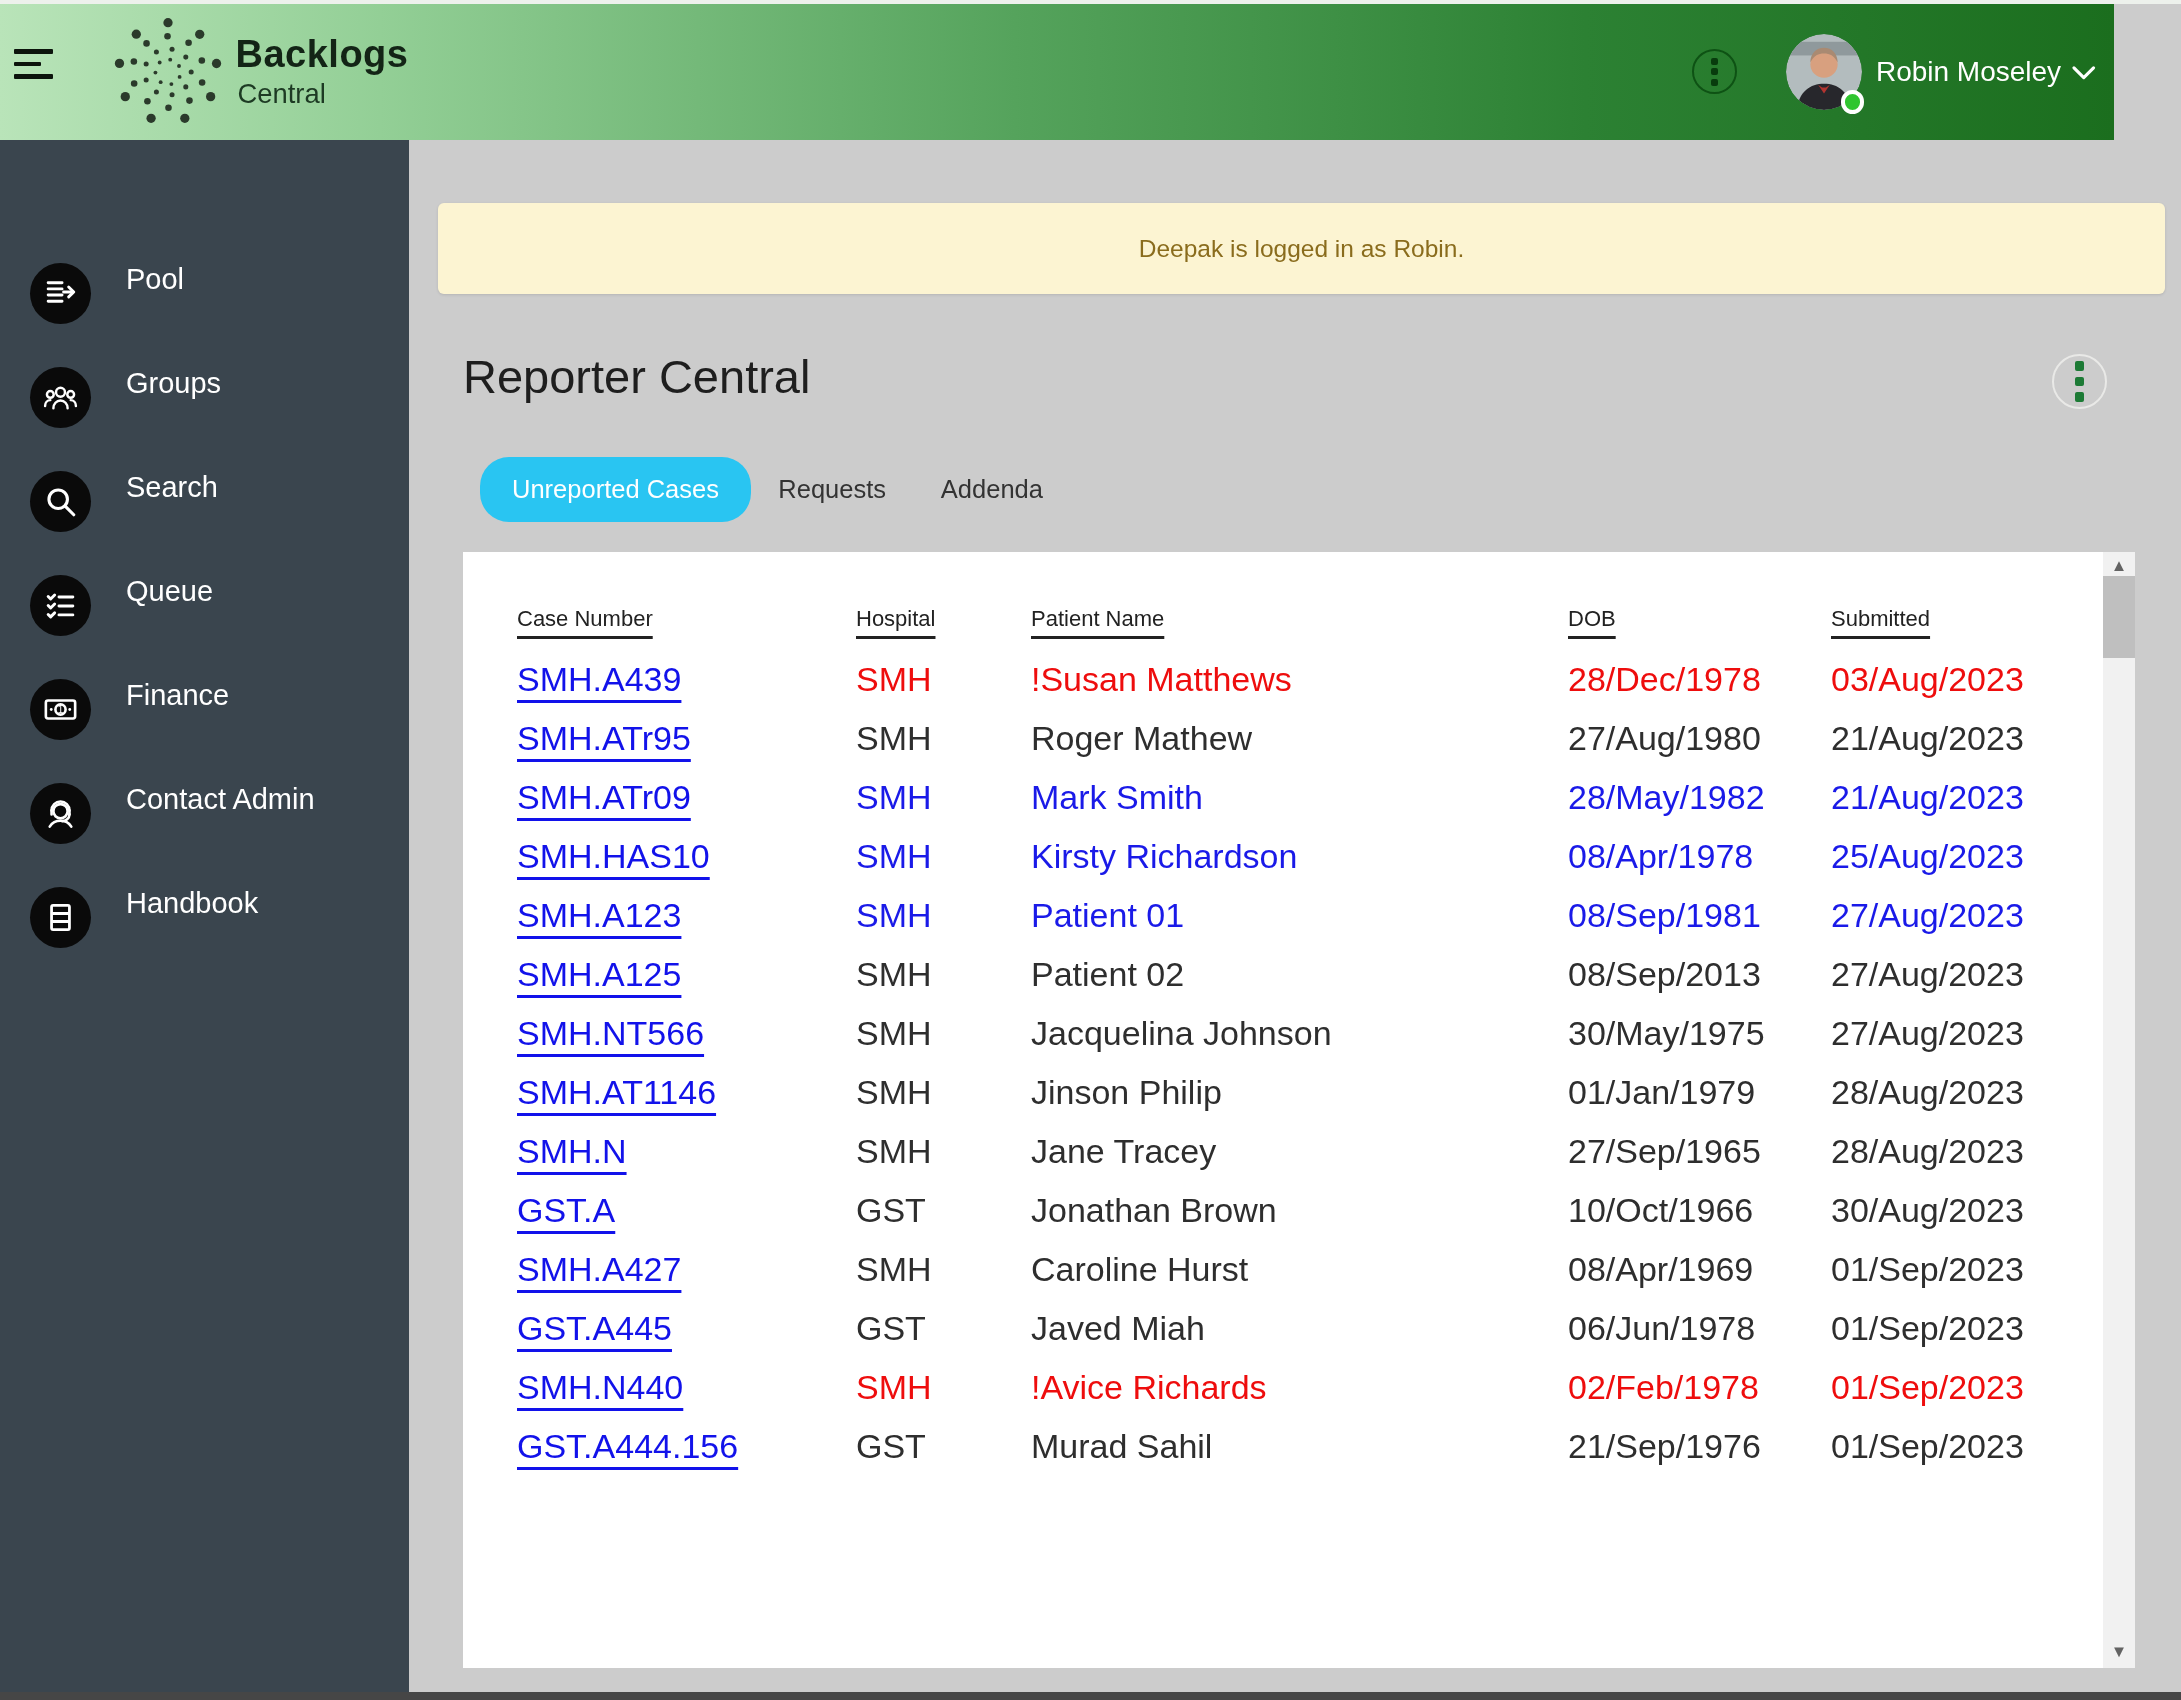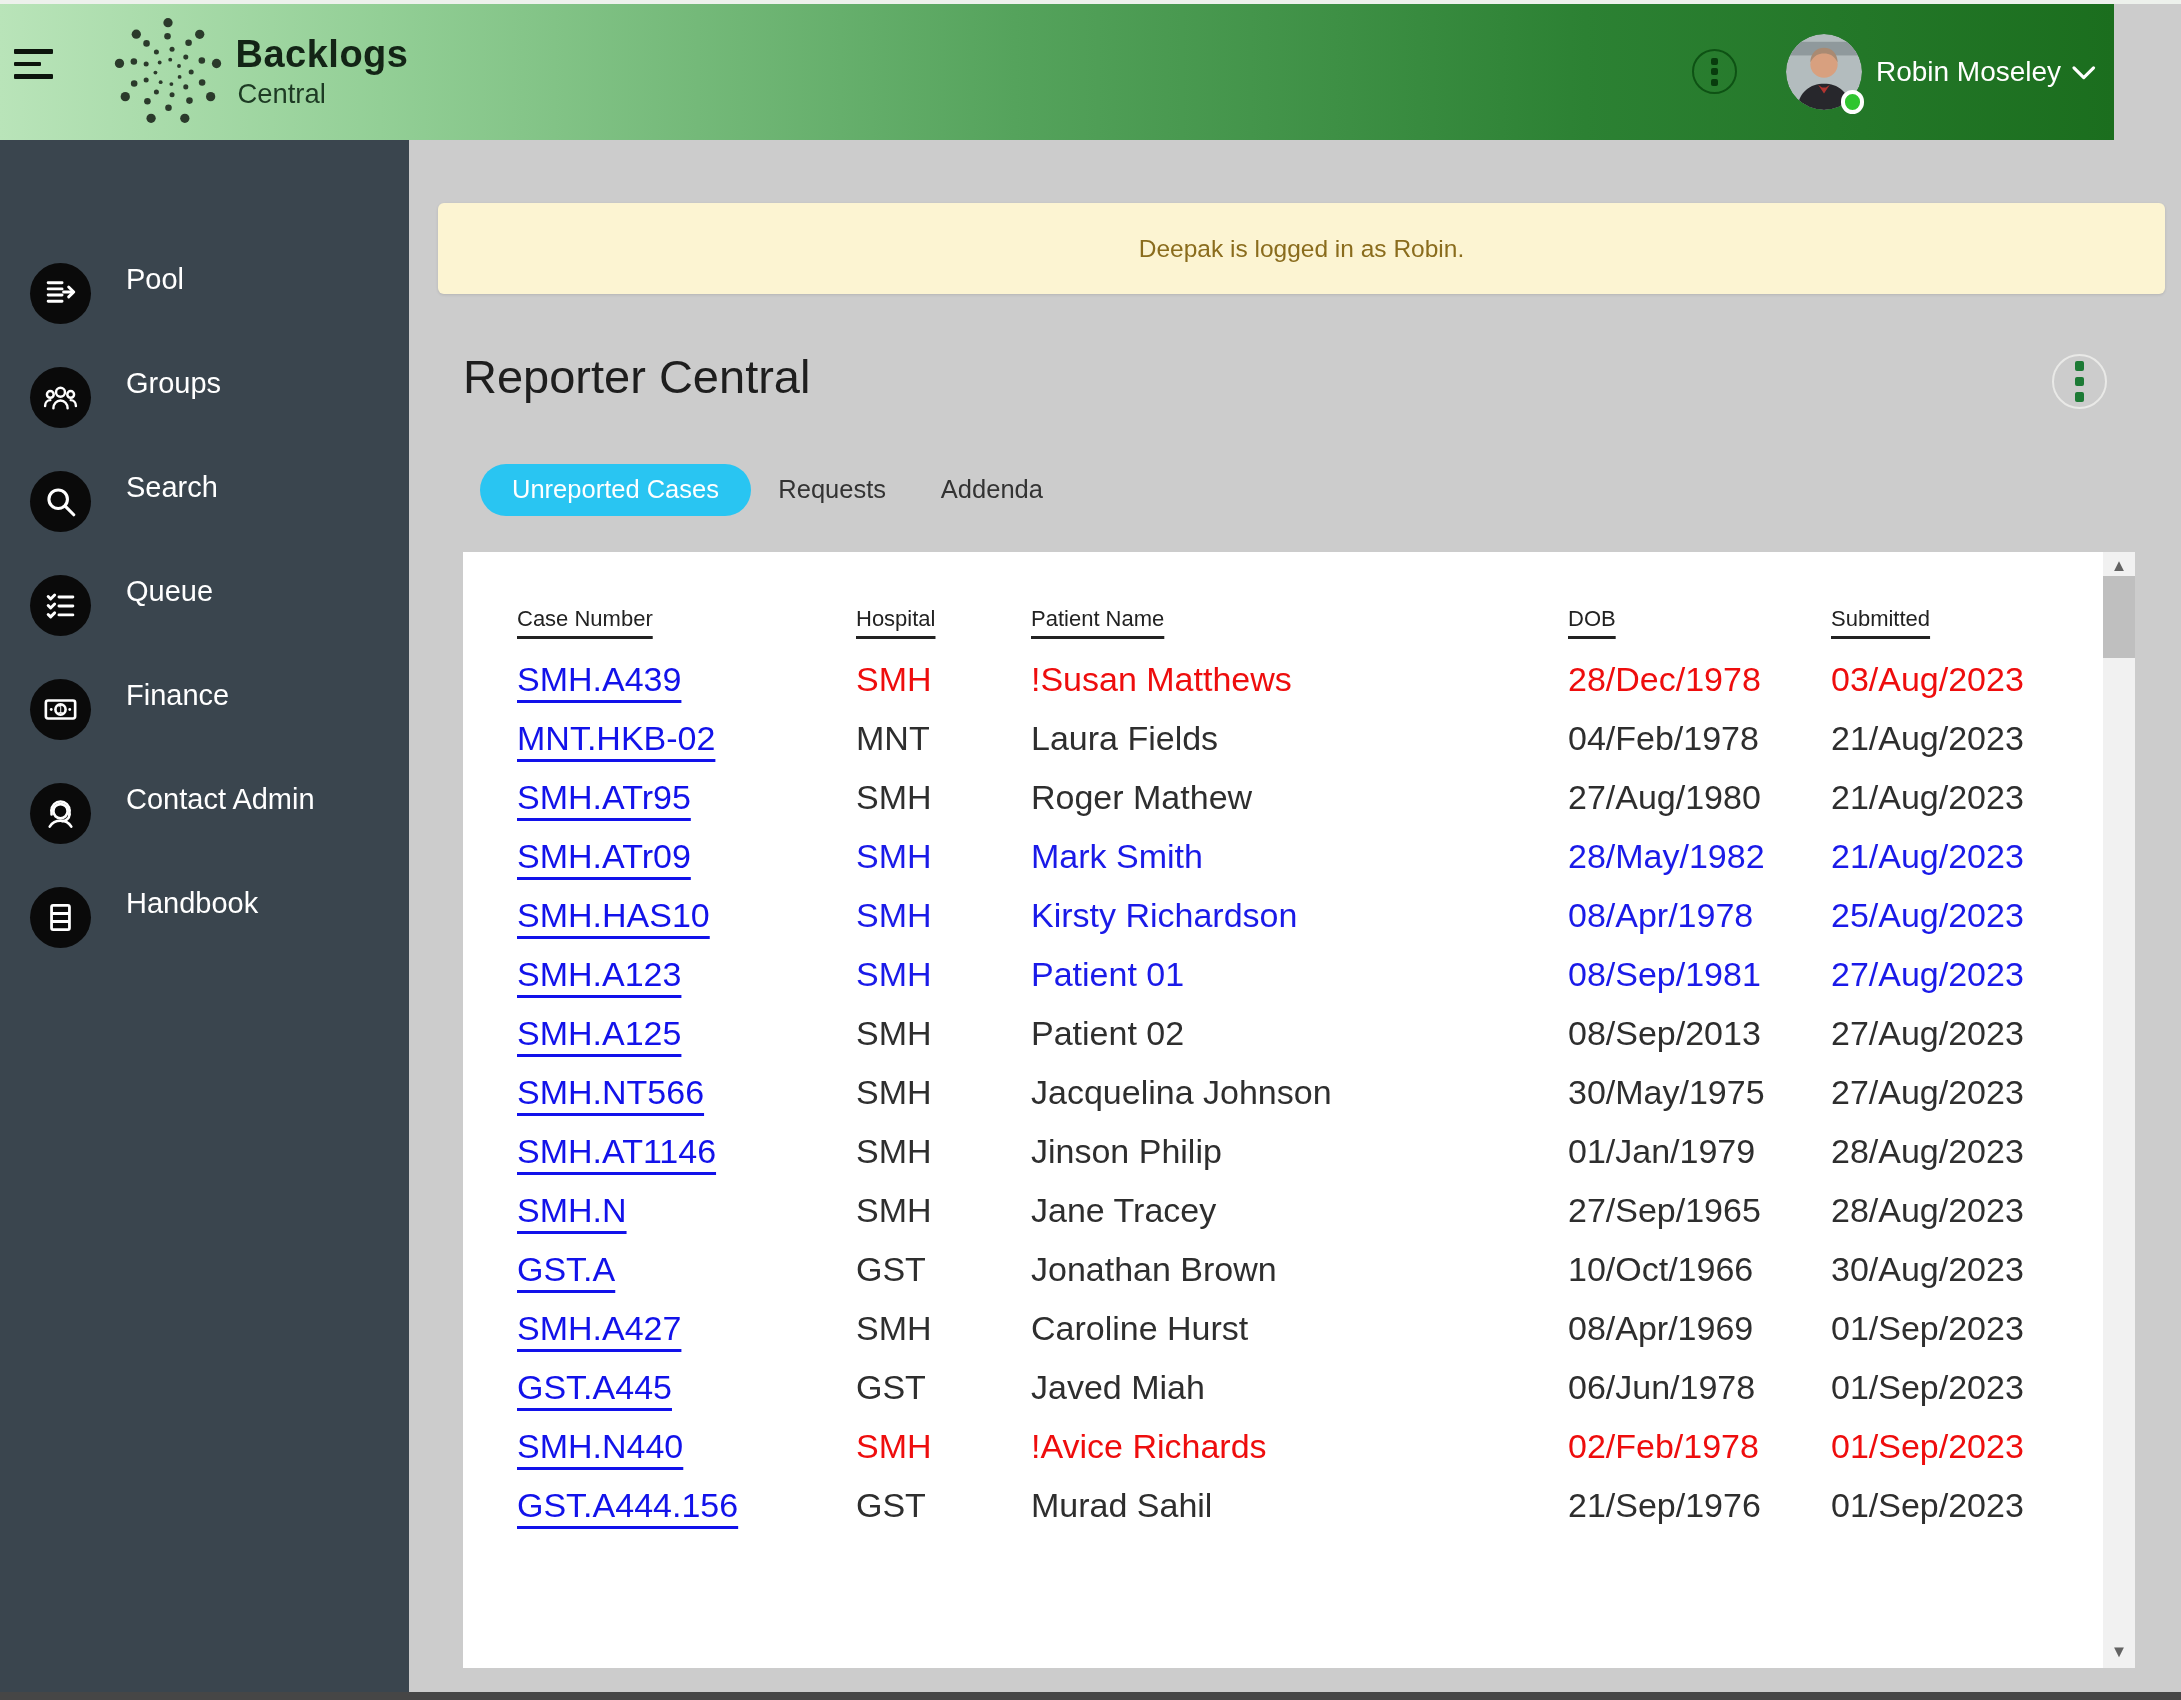--- a/index.html
+++ b/index.html
@@ -73,21 +73,21 @@
 
   .title-kebab {
     position:absolute; left:1643px; top:214px; width:55px; height:55px; border-radius:50%;
     border:2.9px solid #e9e9e7;
     display:flex; flex-direction:column; align-items:center; justify-content:center; gap:5.9px; cursor:pointer;
   }
   .title-kebab i { width:9.8px; height:9.8px; background:#1c7a35; border-radius:2px; display:block; }
 
   .tabs { position:absolute; left:71px; top:320px; height:59px; display:flex; align-items:center; }
   .tab-pill {
-    background:var(--active-tab,#29c5f2); color:#fff; height:52px; border-radius:29px;
+    background:var(--active-tab,#29c5f2); color:#fff; height:65px; border-radius:29px;
     padding:0 32px; font-size:25.5px; display:flex; align-items:center; cursor:pointer;
   }
   .tab { color:#333; font-size:25.5px; padding:0 27.4px; height:59px; display:flex; align-items:center; cursor:pointer; }
 
   
   .panel {
     position:absolute; left:54px; top:412px; width:1672px; height:1116px;
     background:#ffffff; overflow:hidden;
   }
   table.cases { border-collapse:collapse; table-layout:fixed; margin:35px 0 0 54px; width:1559px; }
@@ -331,27 +331,20 @@
       <tbody>
 
           <tr class="hl-red">
             <td><a class="case-link">SMH.A439</a></td>
             <td>SMH</td>
             <td>!Susan Matthews</td>
             <td>28/Dec/1978</td>
             <td>03/Aug/2023</td>
           </tr>
 
-          <tr class="hl-black">
-            <td><a class="case-link">MNT.HKB-02</a></td>
-            <td>MNT</td>
-            <td>Laura Fields</td>
-            <td>04/Feb/1978</td>
-            <td>21/Aug/2023</td>
-          </tr>
 
           <tr class="hl-black">
             <td><a class="case-link">SMH.ATr95</a></td>
             <td>SMH</td>
             <td>Roger Mathew</td>
             <td>27/Aug/1980</td>
             <td>21/Aug/2023</td>
           </tr>
 
 

